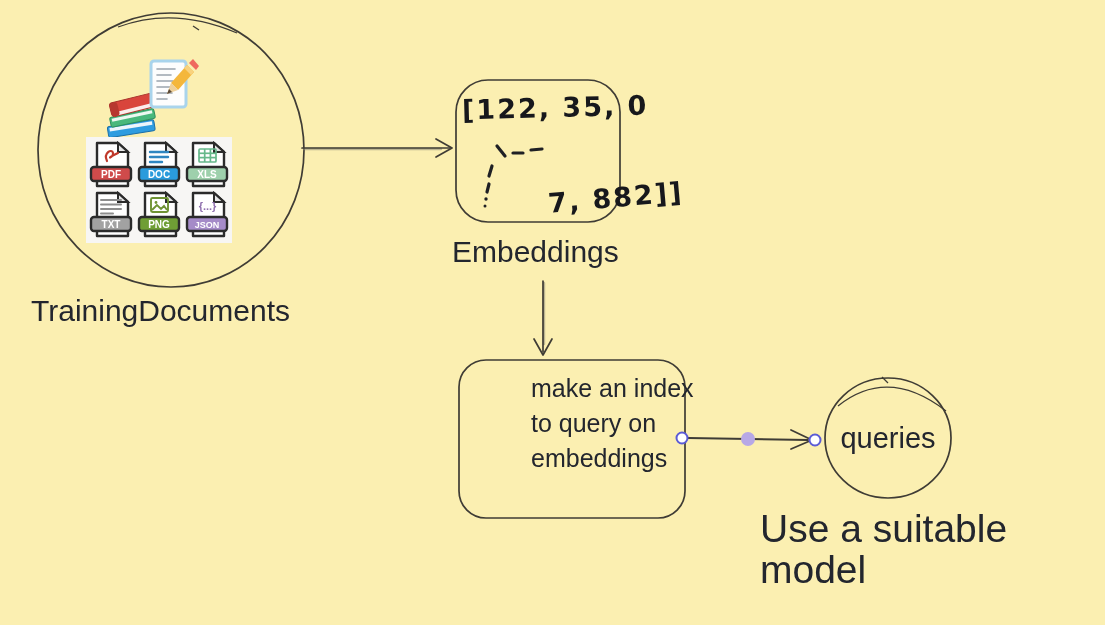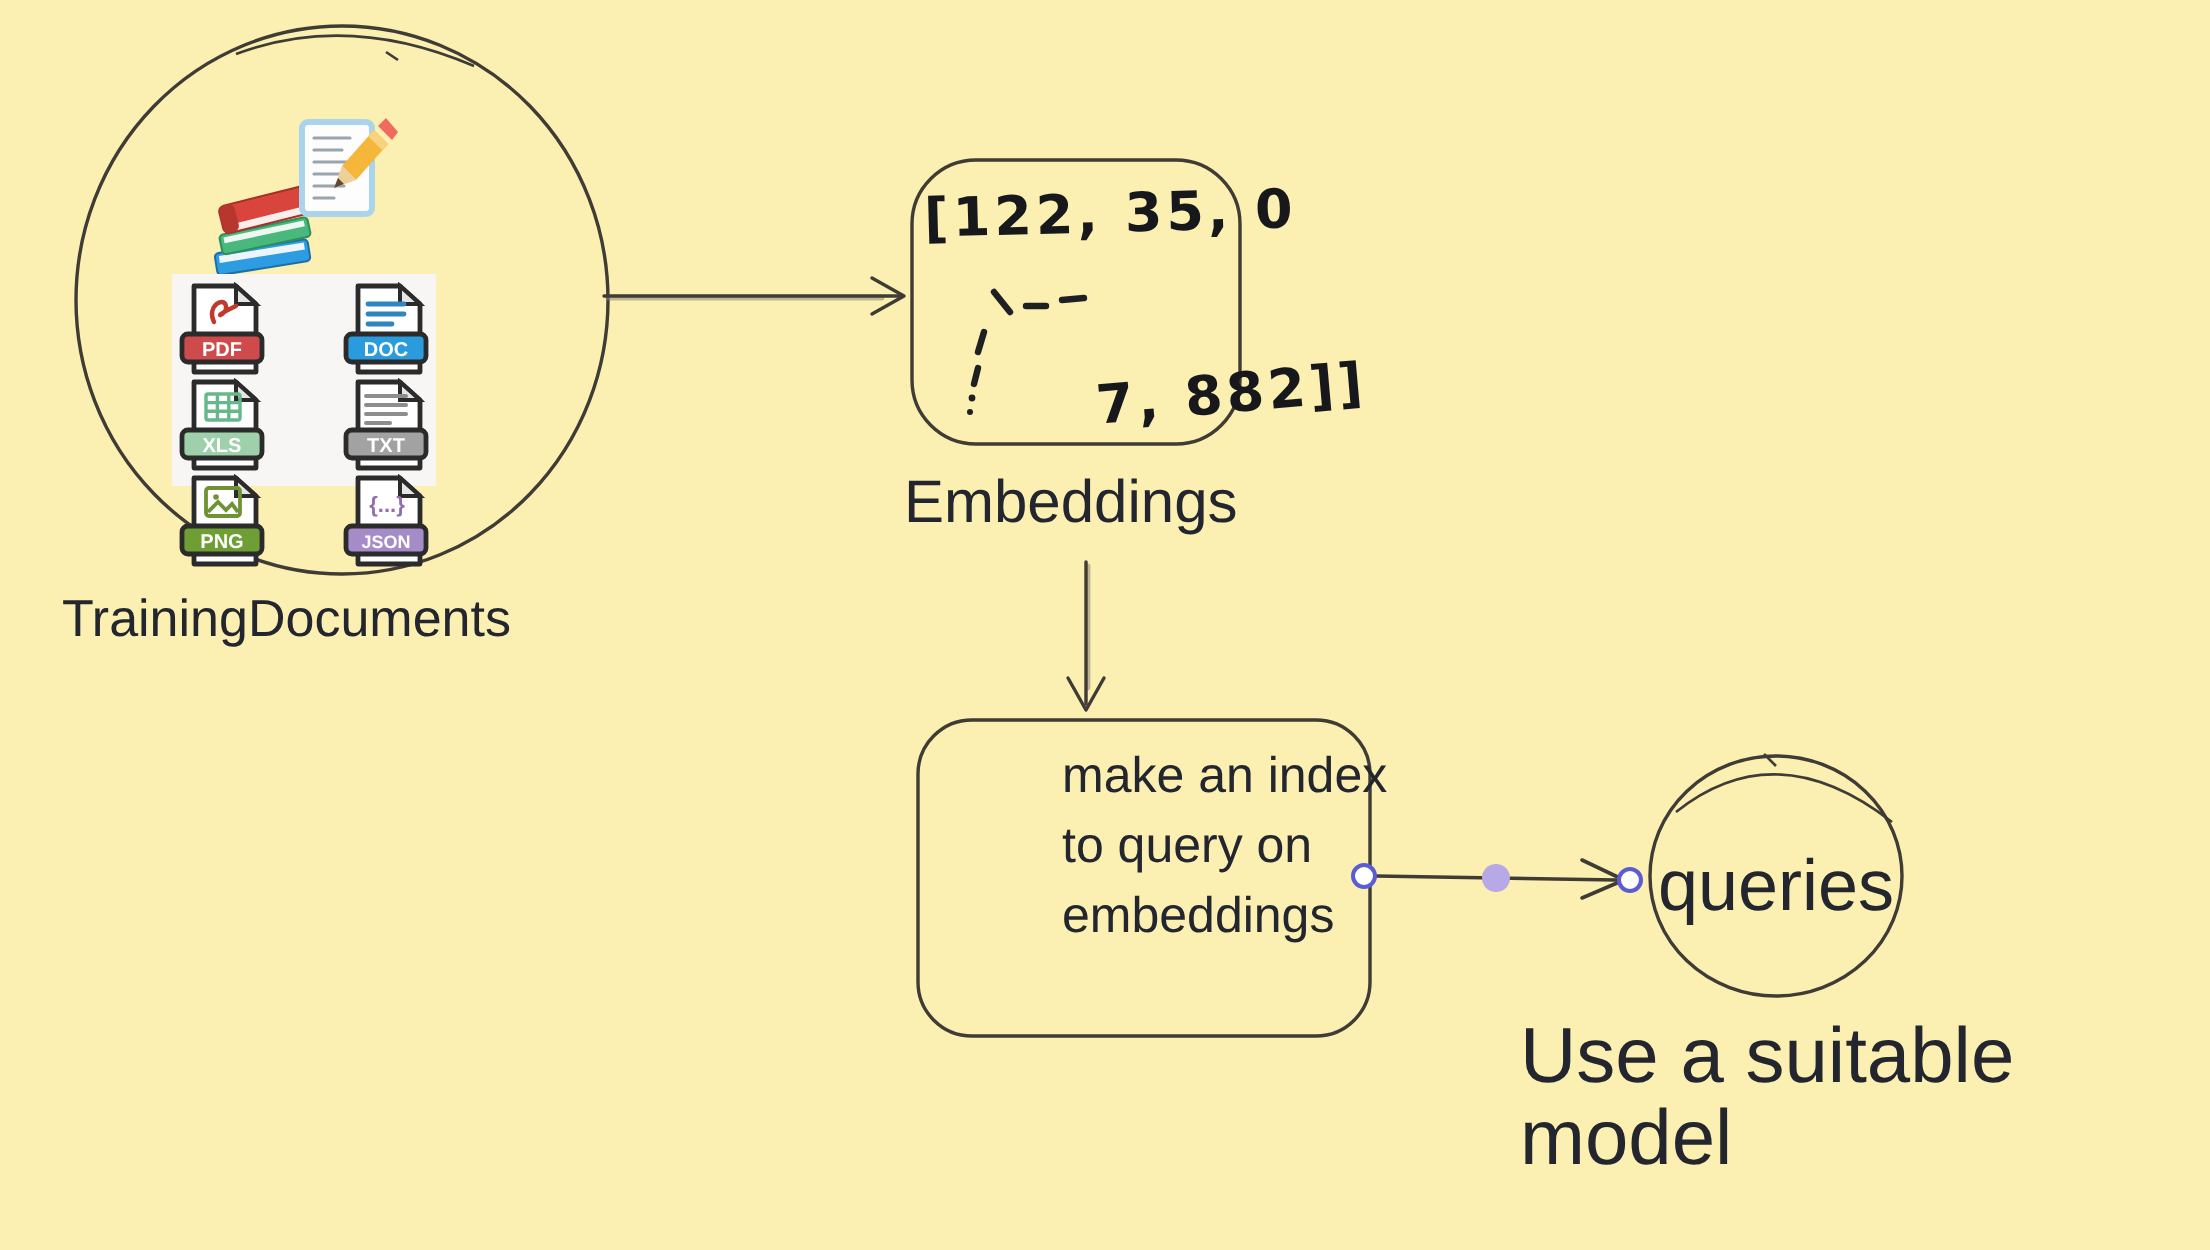--- a/index.html
+++ b/index.html
@@ -6,43 +6,43 @@
   #canvas{
     position:relative;
     width:1105px;height:625px;
     background:#FBEFB1;
     overflow:hidden;
     font-family:"Liberation Sans","DejaVu Sans",sans-serif;
     color:#23262E;
   }
   #shape-layer{position:absolute;left:0;top:0;width:1105px;height:625px;}
   .lbl{position:absolute;white-space:nowrap;color:#23262E;}
-  .lbl-training{left:31px;top:294px;font-size:26px;text-align:center;}
+  .lbl-training{left:31px;top:294px;font-size:30px;text-align:center;}
   .lbl-embeddings{left:452px;top:235px;font-size:30px;}
   .hand{
     position:absolute;font-weight:800;font-size:27px;color:#17181c;
     letter-spacing:2px;font-family:"DejaVu Sans","Liberation Sans",sans-serif;
   }
   .hand-top{left:462px;top:92px;transform:rotate(-1.5deg);}
   .hand-bottom{left:548px;top:182px;transform:rotate(-5deg);}
   .index-text{
     position:absolute;left:485px;top:371px;font-size:25px;line-height:35px;margin-left:46px;
   }
   .index-text span{display:block;}
   .lbl-queries{
     position:absolute;left:828px;top:422px;width:120px;text-align:center;
-    font-size:36px;
+    font-size:29px;
   }
   .caption{
     position:absolute;left:760px;top:508px;font-size:39px;line-height:41px;
   }
   .caption span{display:block;}
   
   .file-panel{
-    position:absolute;left:86px;top:137px;width:132px;height:106px;
+    position:absolute;left:86px;top:137px;width:146px;height:106px;
     background:#f7f6f4;display:flex;flex-wrap:wrap;align-content:space-between;
     justify-content:space-between;padding:4px 3px;box-sizing:border-box;
   }
   .file-icon{width:44px;height:48px;}
   .emoji-icon{position:absolute;}
   .books-pos{left:103px;top:86px;}
   .memo-pos{left:149px;top:56px;}
 </style>
 </head>
 <body>

